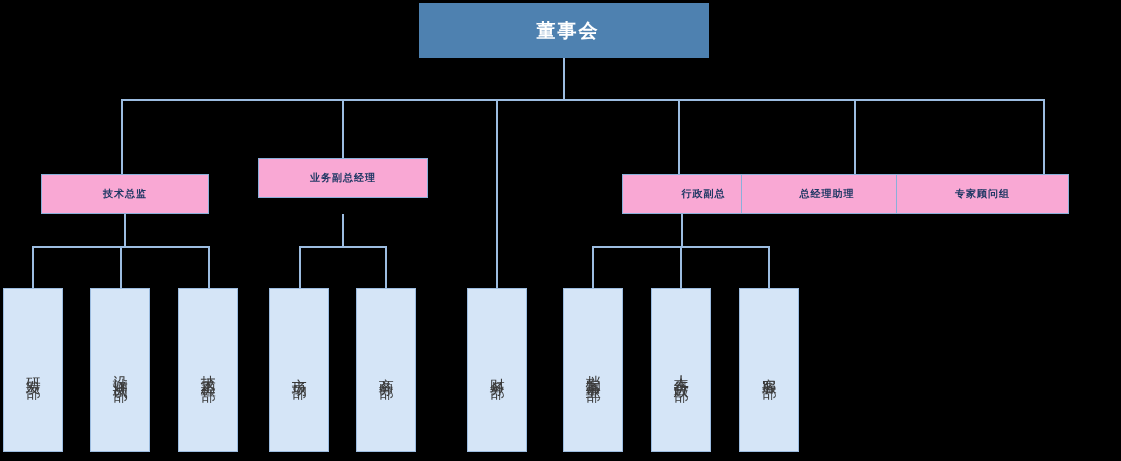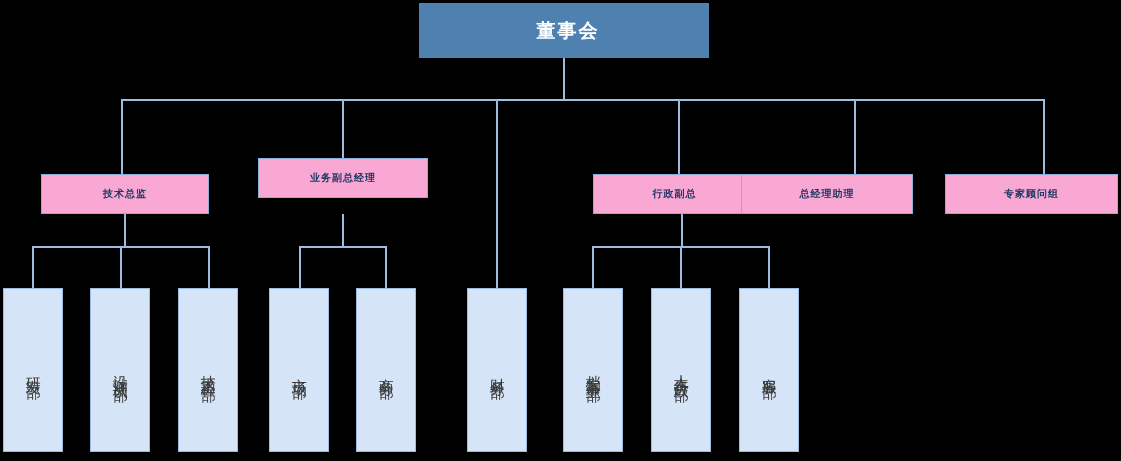--- a/index.html
+++ b/index.html
@@ -88,29 +88,29 @@
   <div class="conn conn-v" style="left:496px; top:99px; height:190px;"></div>
 
   <div class="node node-l2" style="left:41px; top:174px; width:168px; height:40px;">
     <span>技术总监</span>
   </div>
 
   <div class="node node-l2" style="left:258px; top:158px; width:170px; height:40px;">
     <span>业务副总经理</span>
   </div>
 
-  <div class="node node-l2" style="left:593px; top:174px; width:163px; height:40px;">
+  <div class="node node-l2" style="left:622px; top:174px; width:163px; height:40px;">
     <span>行政副总</span>
   </div>
 
   <div class="node node-l2" style="left:741px; top:174px; width:172px; height:40px;">
     <span>总经理助理</span>
   </div>
 
-  <div class="node node-l2" style="left:945px; top:174px; width:173px; height:40px;">
+  <div class="node node-l2" style="left:896px; top:174px; width:173px; height:40px;">
     <span>专家顾问组</span>
   </div>
 
   <div class="conn conn-v" style="left:124px; top:214px; height:33px;"></div>
   <div class="conn conn-h" style="left:32px; top:246px; width:178px;"></div>
   <div class="conn conn-v" style="left:32px; top:246px; height:43px;"></div>
   <div class="conn conn-v" style="left:120px; top:246px; height:43px;"></div>
   <div class="conn conn-v" style="left:208px; top:246px; height:43px;"></div>
 
   <div class="conn conn-v" style="left:342px; top:214px; height:33px;"></div>

